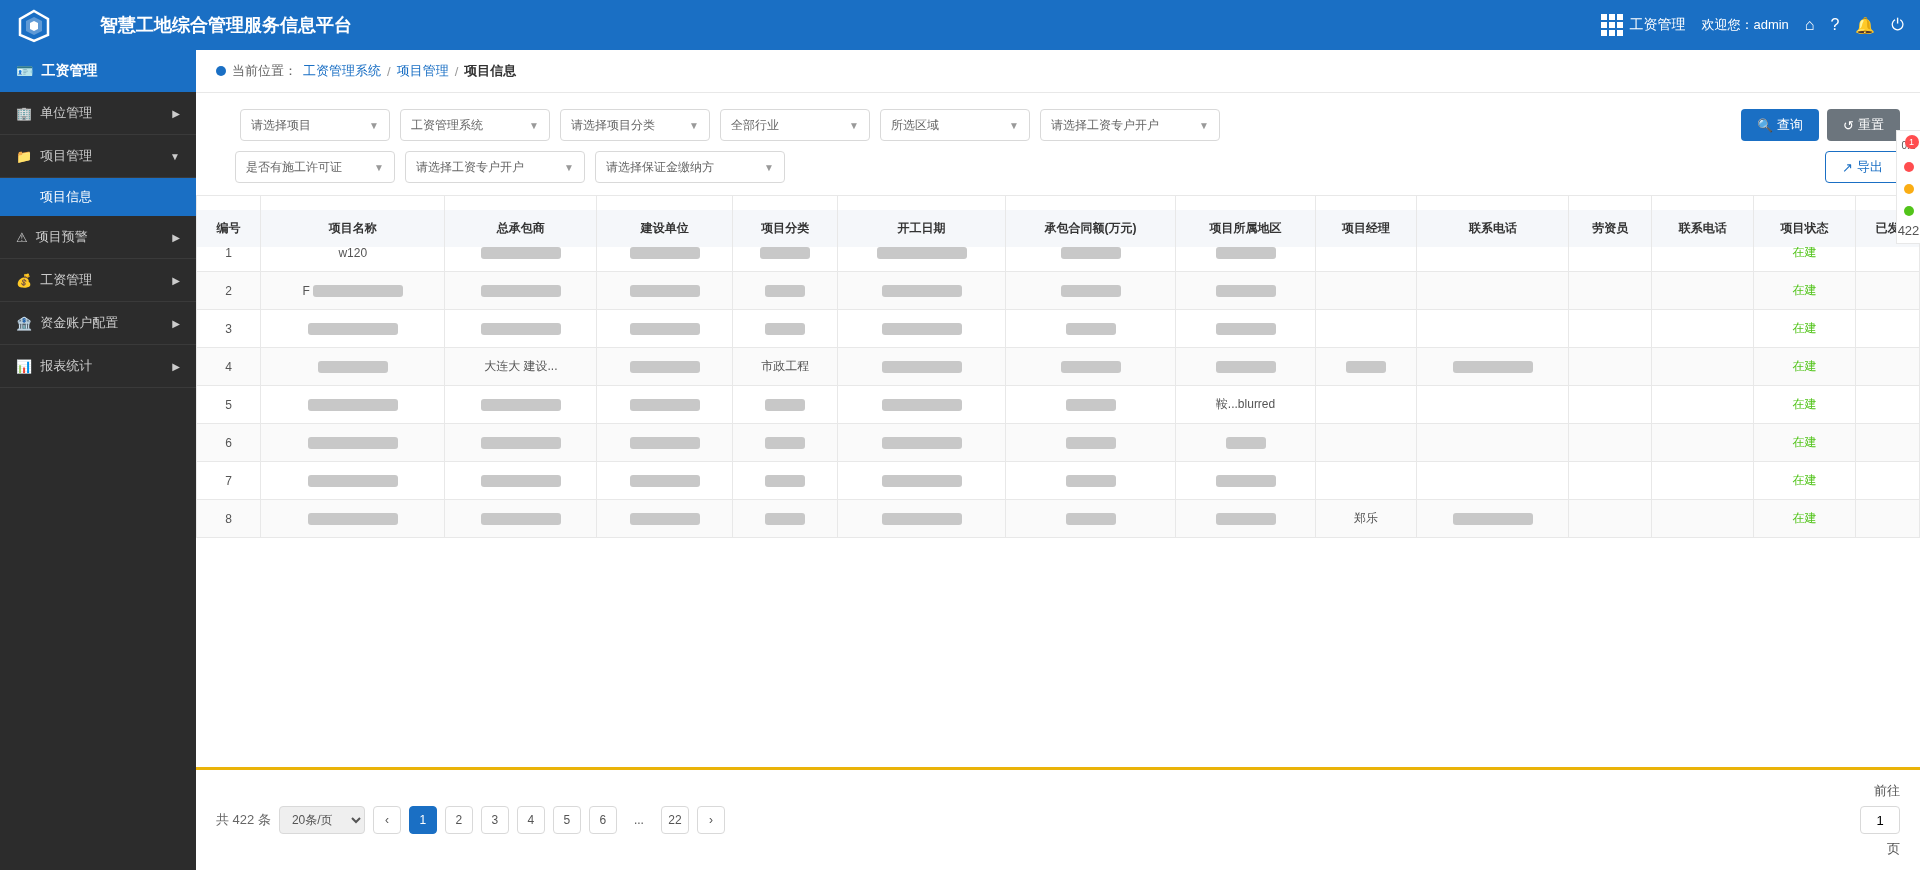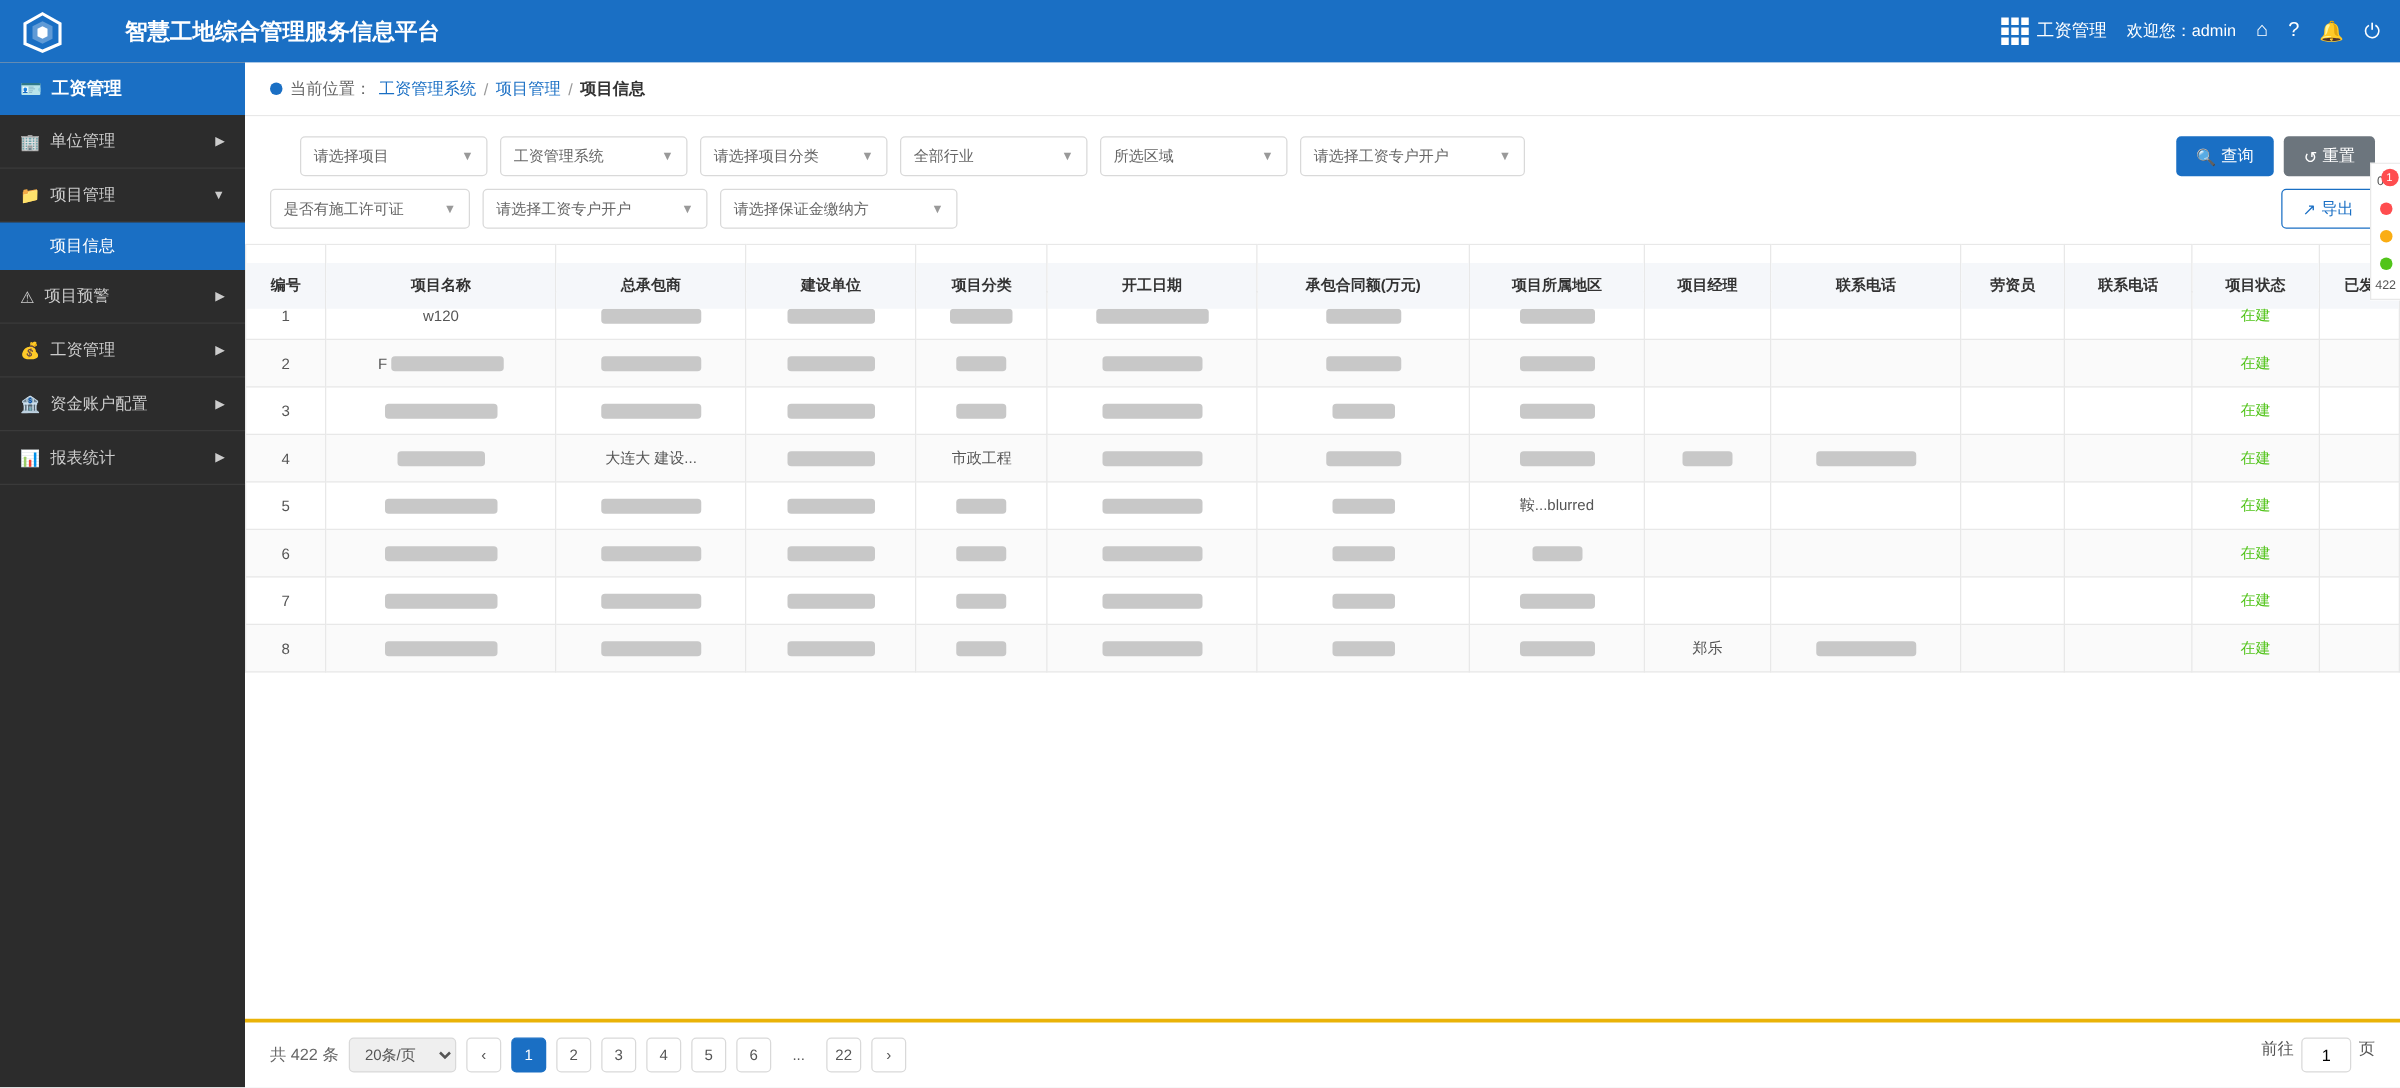--- a/index.html
+++ b/index.html
@@ -147,21 +147,21 @@
       border-radius: 4px;
       padding: 0 16px;
       height: 32px;
       cursor: pointer;
       font-size: 13px;
       display: flex;
       align-items: center;
       gap: 4px;
     }
     .filter-actions { display: flex; gap: 8px; align-items: center; margin-left: auto; }
-    .filter-row-2 { display: flex; gap: 10px; justify-content: space-between; }
+    .filter-row-2 { display: flex; gap: 10px; justify-content: space-between; margin-left: 19px; }
     .filter-row-2-left { display: flex; gap: 10px; }
 
     
     .table-container {
       flex: 1;
       overflow: hidden;
       background: white;
       margin: 0 0 0 0;
       display: flex;
       flex-direction: column;
@@ -234,21 +234,21 @@
       align-items: center;
       justify-content: center;
       font-size: 12px;
       color: #555;
     }
     .page-btn.active {
       background: #1a6fc4;
       color: white;
       border-color: #1a6fc4;
     }
-    .page-goto { display: flex; align-items: flex-start; gap: 6px; font-size: 13px; color: #555; margin-left: auto; }
+    .page-goto { display: flex; align-items: flex-end; gap: 6px; font-size: 13px; color: #555; margin-left: auto; flex-direction: column; }
     .page-goto input {
       width: 40px;
       height: 28px;
       border: 1px solid #d9d9d9;
       border-radius: 4px;
       text-align: center;
       font-size: 13px;
     }
 
     
@@ -638,16 +638,16 @@
     </div>
     <div class="right-panel-item">
       <div class="notif-dot" style="background:#ff4d4f;"></div>
     </div>
     <div class="right-panel-item">
       <div class="notif-dot" style="background:#faad14;"></div>
     </div>
     <div class="right-panel-item">
       <div class="notif-dot" style="background:#52c41a;"></div>
     </div>
-    <div style="font-size:10px;color:#555;line-height:1.2;">422</div>
+    <div style="font-size:13px;color:#555;line-height:1.2;">422</div>
   </div>
 
 </div>
 
 </body></html>

